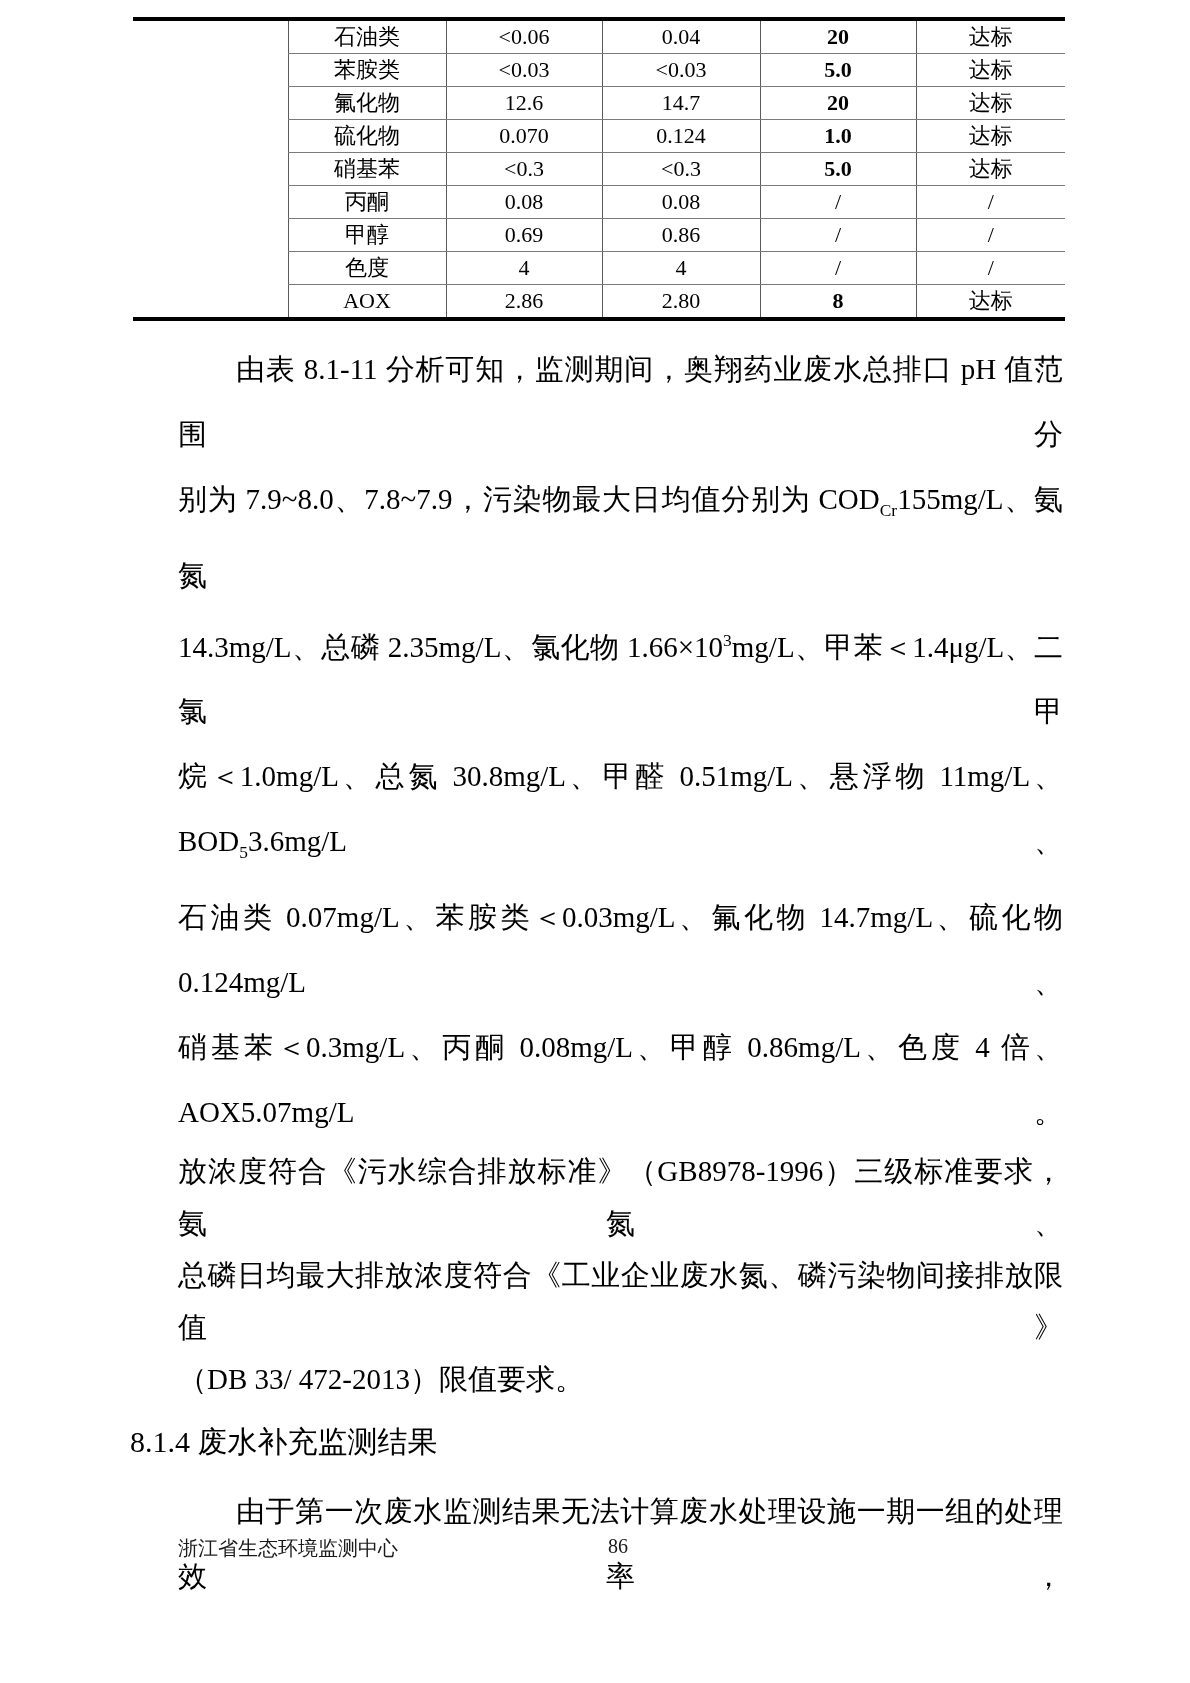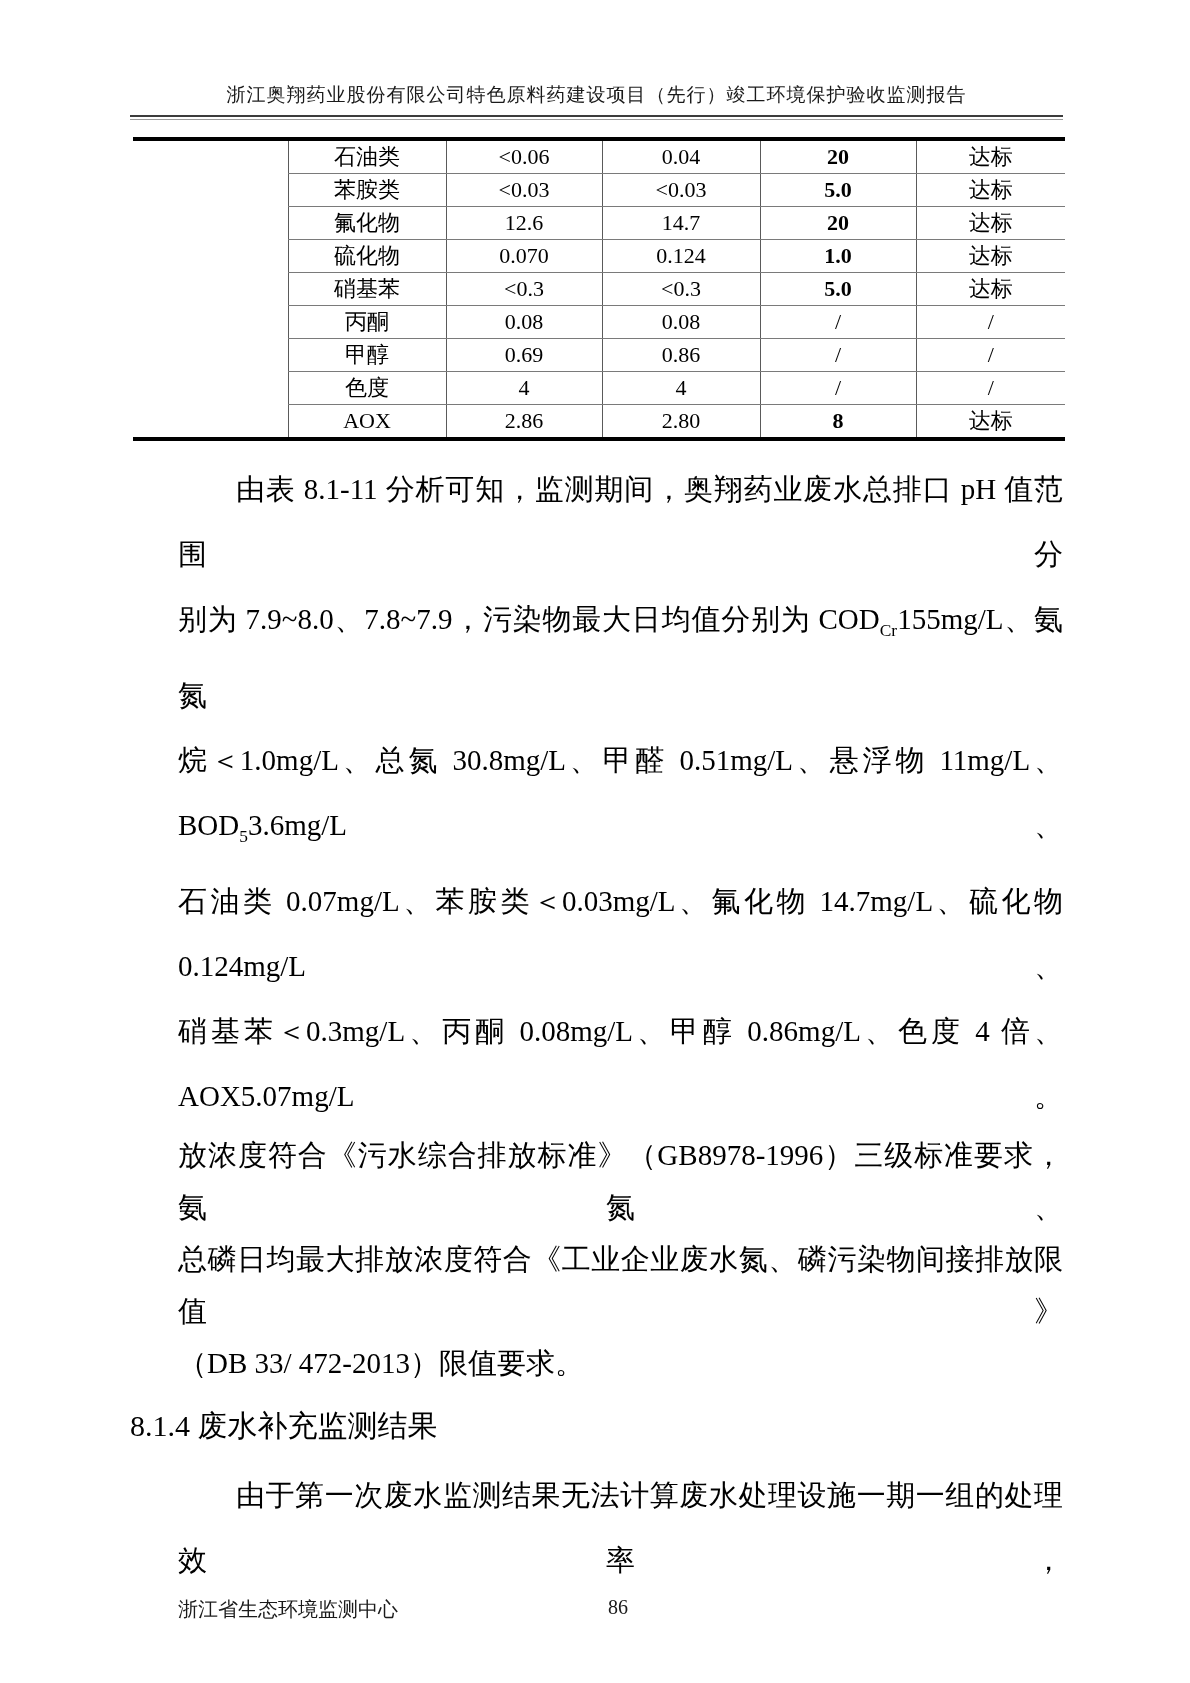--- a/index.html
+++ b/index.html
@@ -71,36 +71,32 @@
     margin:14px 0 0 0;
     font-size:30px;
     line-height:46px;
     font-weight:normal;
     color:#000;
   }
 
   
   .footer {
     position:absolute;
-    left:130px; right:127px; top:1596px;
+    left:130px; right:127px; top:1535px;
     font-size:20px;
     color:#1a1a1a;
   }
   .footer .org { margin-left:48px; }
   .footer .pageno { position:absolute; left:478px; top:0; }
 </style>
 </head>
 <body>
 
 <div class="page">
 
-  <div>
-    <div class="header-title">浙江奥翔药业股份有限公司特色原料药建设项目（先行）竣工环境保护验收监测报告</div>
-    <div class="header-rule"></div>
-  </div>
 
   <div class="tbl-wrap">
     <table>
       <colgroup>
         <col style="width:155px">
         <col style="width:158px">
         <col style="width:156px">
         <col style="width:158px">
         <col style="width:156px">
         <col style="width:149px">
@@ -178,20 +174,21 @@
             <td class="c b">8</td>
             <td class="c">达标</td>
           </tr>
         </tbody>
     </table>
   </div>
 
   <div class="para p1">
       <div class="line ind">由表 8.1-11 分析可知，监测期间，奥翔药业废水总排口 pH 值范围分</div>
       <div class="line">别为 7.9~8.0、7.8~7.9，污染物最大日均值分别为 COD<sub>Cr</sub>155mg/L、氨氮</div>
+      <div class="line">14.3mg/L、总磷 2.35mg/L、氯化物 1.66×10<sup>3</sup>mg/L、甲苯＜1.4μg/L、二氯甲</div>
       <div class="line">烷＜1.0mg/L、总氮 30.8mg/L、甲醛 0.51mg/L、悬浮物 11mg/L、BOD<sub>5</sub>3.6mg/L、</div>
       <div class="line">石油类 0.07mg/L、苯胺类＜0.03mg/L、氟化物 14.7mg/L、硫化物 0.124mg/L、</div>
       <div class="line">硝基苯＜0.3mg/L、丙酮 0.08mg/L、甲醇 0.86mg/L、色度 4 倍、AOX5.07mg/L。</div>
     </div>
 
   <div class="para p2">
       <div class="line">放浓度符合《污水综合排放标准》（GB8978-1996）三级标准要求，氨氮、</div>
       <div class="line">总磷日均最大排放浓度符合《工业企业废水氮、磷污染物间接排放限值》</div>
       <div class="line noj">（DB 33/ 472-2013）限值要求。</div>
     </div>

